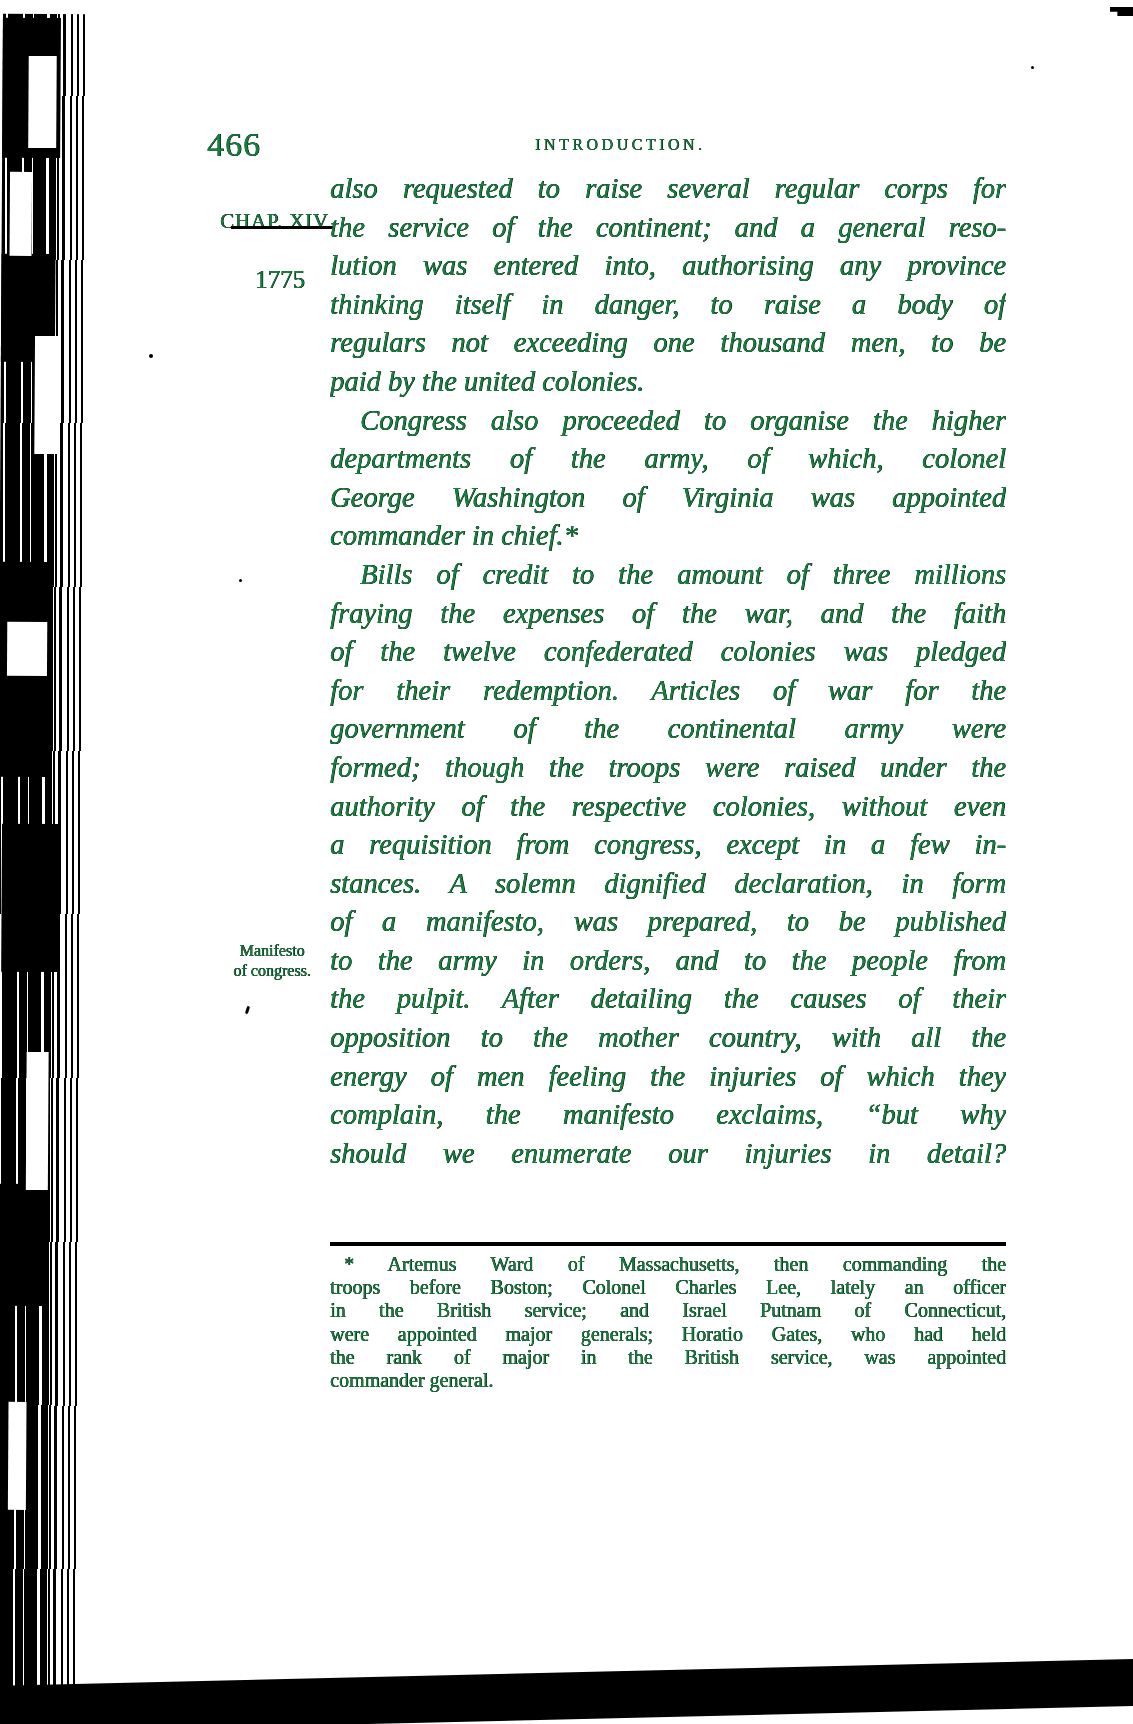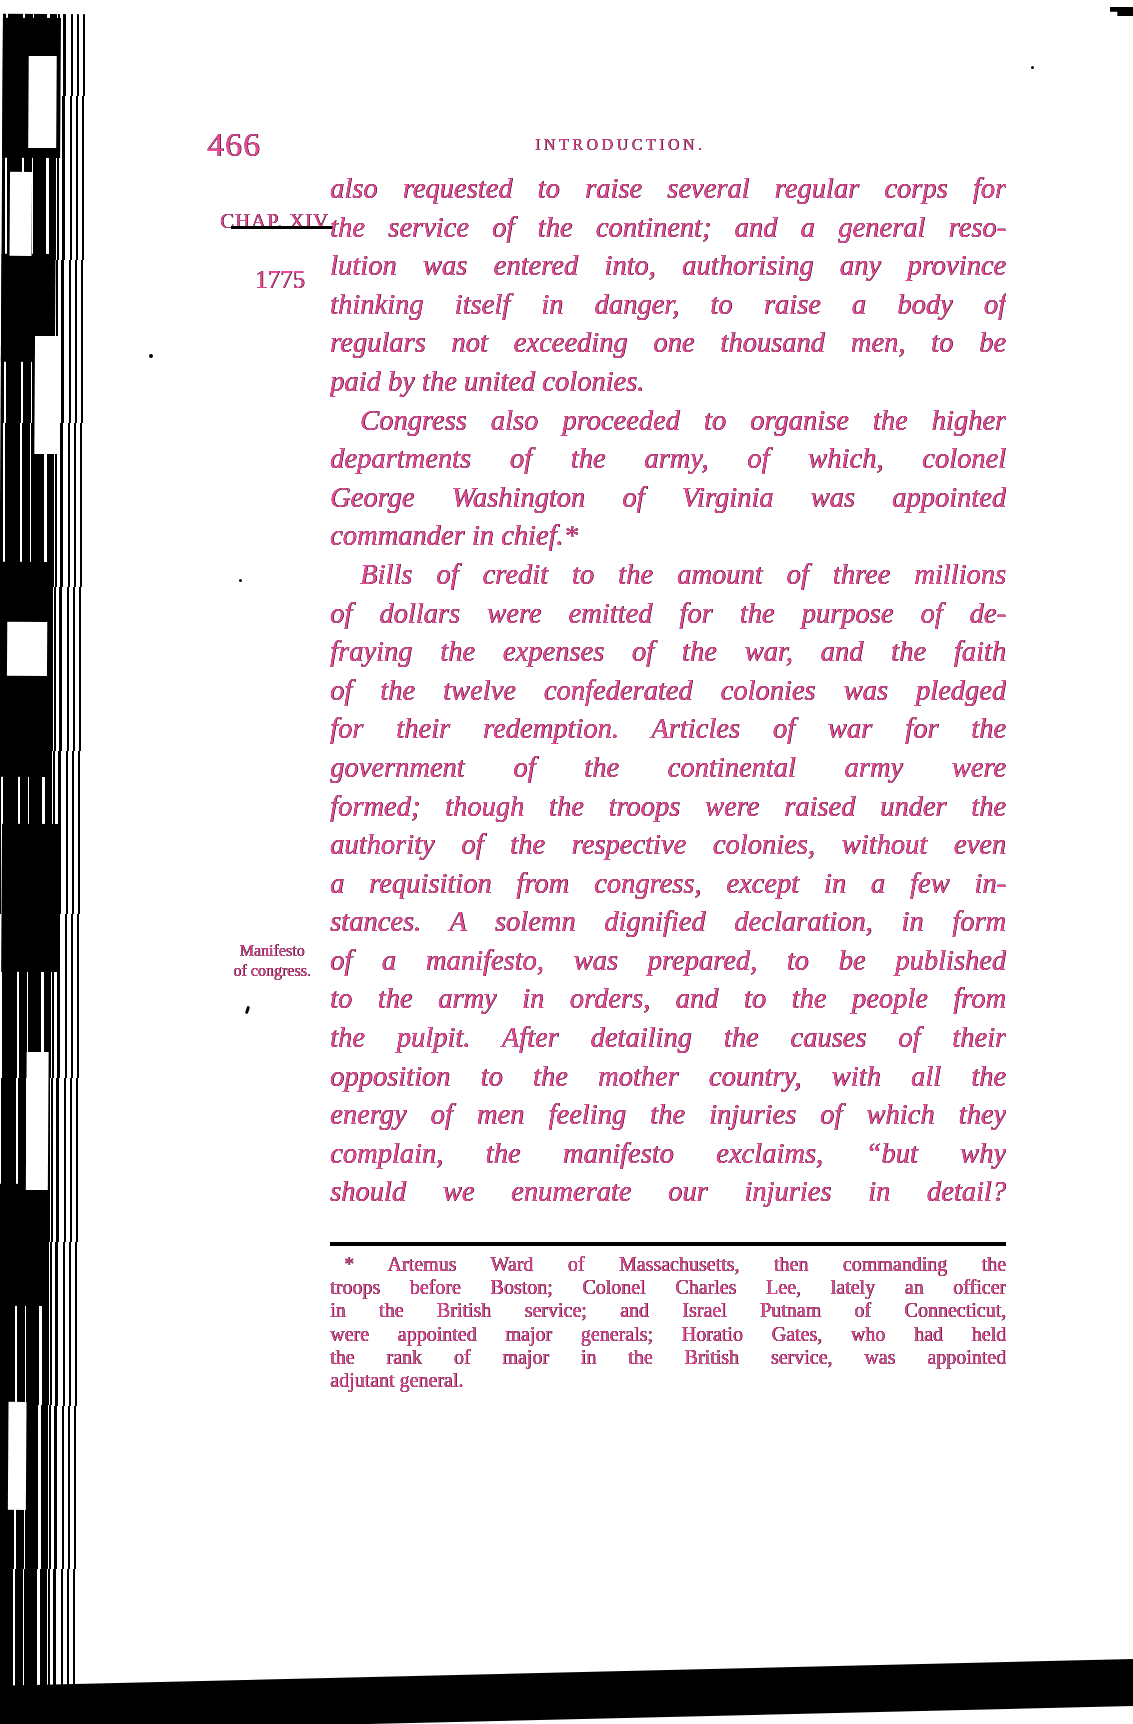--- a/index.html
+++ b/index.html
@@ -1,18 +1,18 @@
 <!DOCTYPE html>
 <html><head>
 <meta charset="utf-8">
 <style>
   html,body { margin:0; padding:0; background:#9a9a9a; }
   .page {
     position:relative; width:1133px; height:1724px; margin:0 auto;
-    background:#ffffff; overflow:hidden; color:#ec4899;
+    background:#ffffff; overflow:hidden; color:#15803d;
     font-family:"Liberation Serif", serif;
     text-shadow:0.45px 0 0 #000, 0 0.3px 0 #000;
   }
   
   .page-number { position:absolute; left:207px; top:126px; font-size:34px; letter-spacing:1px; }
   .running-header { position:absolute; left:535px; top:136px; font-size:16px; letter-spacing:3.5px; }
   .chapter { position:absolute; left:220px; top:184px; width:120px; 
              font-size:21px; letter-spacing:0.8px;margin-top:25px; }
   .chapter-rule { position:absolute; left:231px; top:226px; width:102px; height:3px; background:#000; }
   .year { position:absolute; left:220px; top:234px; width:120px; text-align:center; font-size:25px;margin-top:32px; }
@@ -109,21 +109,20 @@
       <div class="bl j">the service of the continent; and a general reso-</div>
       <div class="bl j">lution was entered into, authorising any province</div>
       <div class="bl j">thinking itself in danger, to raise a body of</div>
       <div class="bl j">regulars not exceeding one thousand men, to be</div>
       <div class="bl">paid by the united colonies.</div>
       <div class="bl j ind">Congress also proceeded to organise the higher</div>
       <div class="bl j">departments of the army, of which, colonel</div>
       <div class="bl j">George Washington of Virginia was appointed</div>
       <div class="bl">commander in chief.*</div>
       <div class="bl j ind">Bills of credit to the amount of three millions</div>
-      <div class="bl j">of dollars were emitted for the purpose of de-</div>
       <div class="bl j">fraying the expenses of the war, and the faith</div>
       <div class="bl j">of the twelve confederated colonies was pledged</div>
       <div class="bl j">for their redemption.  Articles of war for the</div>
       <div class="bl j">government of the continental army were</div>
       <div class="bl j">formed; though the troops were raised under the</div>
       <div class="bl j">authority of the respective colonies, without even</div>
       <div class="bl j">a requisition from congress, except in a few in-</div>
       <div class="bl j">stances.  A solemn dignified declaration, in form</div>
       <div class="bl j">of a manifesto, was prepared, to be published</div>
       <div class="bl j">to the army in orders, and to the people from</div>
@@ -134,17 +133,17 @@
       <div class="bl j">should we enumerate our injuries in detail?</div>
     </div>
 
   <div class="footnote-rule"></div>
   <div class="footnote">
       <div class="fl j find">* Artemus Ward of Massachusetts, then commanding the</div>
       <div class="fl j">troops before Boston; Colonel Charles Lee, lately an officer</div>
       <div class="fl j">in the British service; and Israel Putnam of Connecticut,</div>
       <div class="fl j">were appointed major generals; Horatio Gates, who had held</div>
       <div class="fl j">the rank of major in the British service, was appointed</div>
-      <div class="fl">adjutant general.</div>
+      <div class="fl">commander general.</div>
     </div>
 
   <div class="bottom-bar"></div>
 </div>
 
 </body></html>

